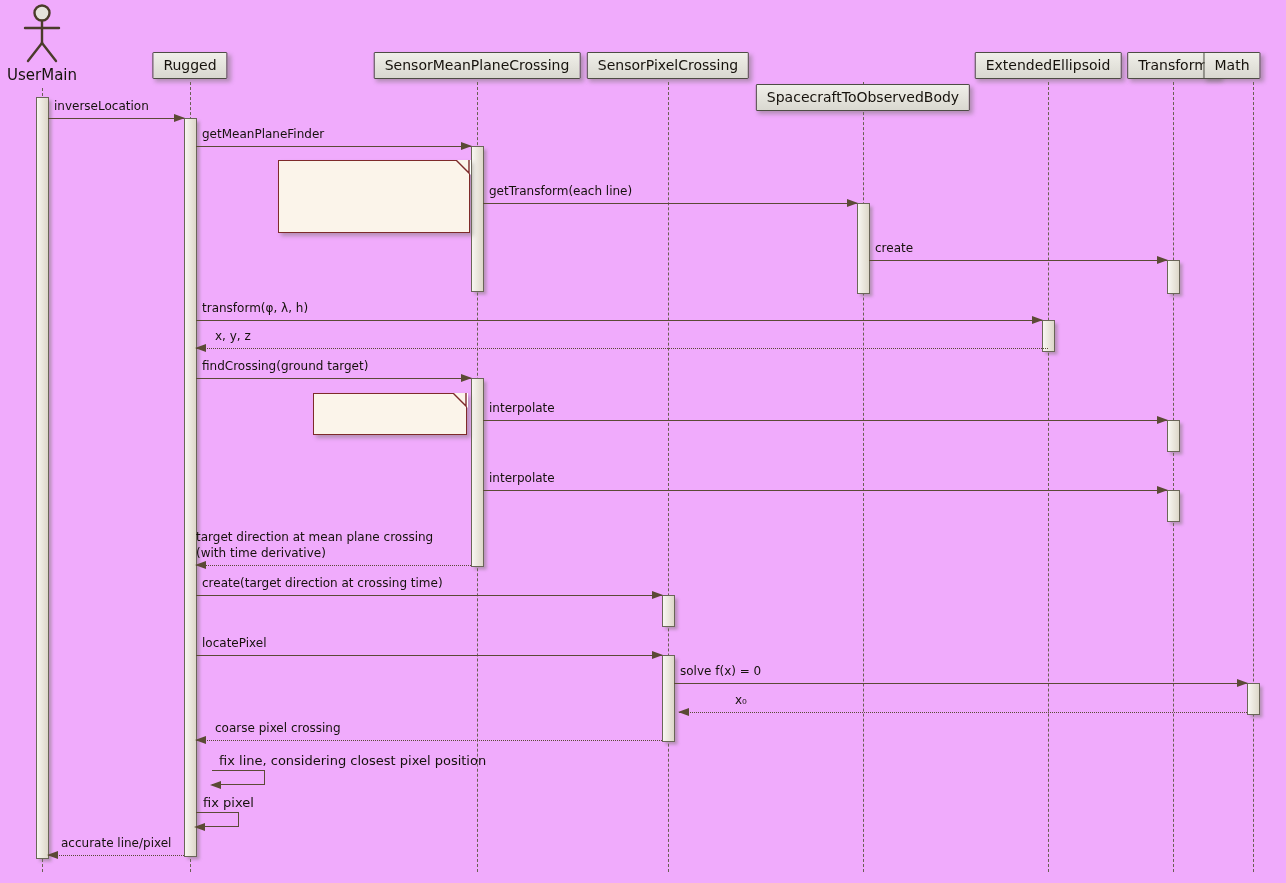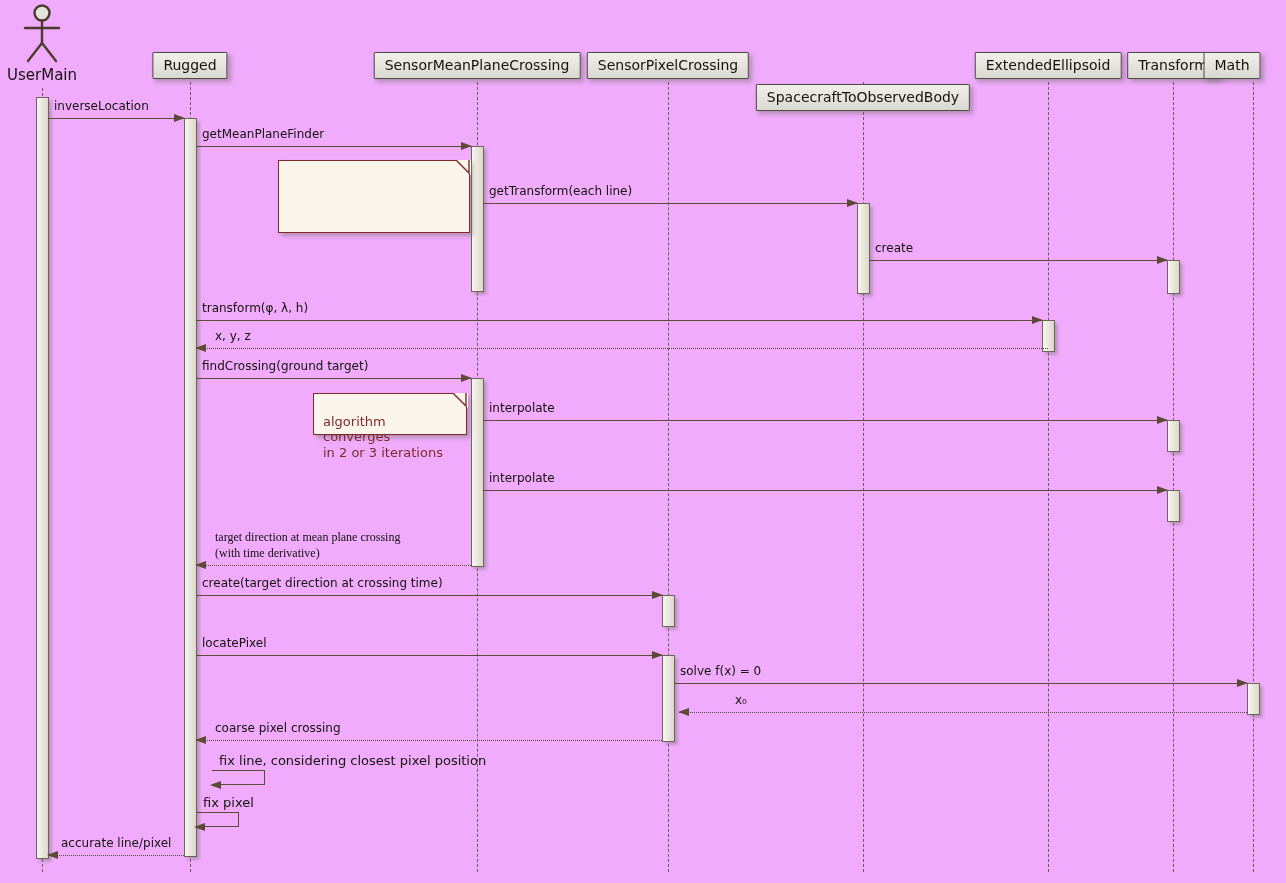--- a/index.html
+++ b/index.html
@@ -145,21 +145,21 @@
 
   <div class="msg" style="left:483px;top:490px;width:684px;">
     <div class="line"></div>
       <span class="ar right"></span>
     <span class="lbl">interpolate</span>
   </div>
 
   <div class="msg return" style="left:196px;top:565px;width:275px;">
     <div class="line"></div>
       <span class="ar left"></span>
-    <span class="lbl" style="left:19px;font-family:Liberation Serif, serif;">target direction at mean plane crossing
+    <span class="lbl" style="left:0;">target direction at mean plane crossing
 (with time derivative)</span>
   </div>
 
   <div class="msg" style="left:196px;top:595px;width:466px;">
     <div class="line"></div>
       <span class="ar right"></span>
     <span class="lbl">create(target direction at crossing time)</span>
   </div>
 
   <div class="msg" style="left:196px;top:655px;width:466px;">
@@ -203,21 +203,19 @@
   </div>
 
   <div class="note" style="left:278px;top:160px;width:172px;height:62px;">
     <svg class="fold" width="15" height="15" viewBox="0 0 15 15">
       <polygon points="0,0 15,0 15,15" fill="#ffffff"></polygon>
       <path d="M0 0 L13 13 L13 0" fill="#fbf4ea" stroke="#7e2a2a" stroke-width="1.4"></path>
     </svg>
   </div>
 
   <div class="note" style="left:313px;top:393px;width:134px;height:31px;">
-    <span>algorithm converges
-in 2 or 3 iterations</span>
     <svg class="fold" width="15" height="15" viewBox="0 0 15 15">
       <polygon points="0,0 15,0 15,15" fill="#ffffff"></polygon>
       <path d="M0 0 L13 13 L13 0" fill="#fbf4ea" stroke="#7e2a2a" stroke-width="1.4"></path>
     </svg>
   </div>
 
 </div>
 
 </body></html>

